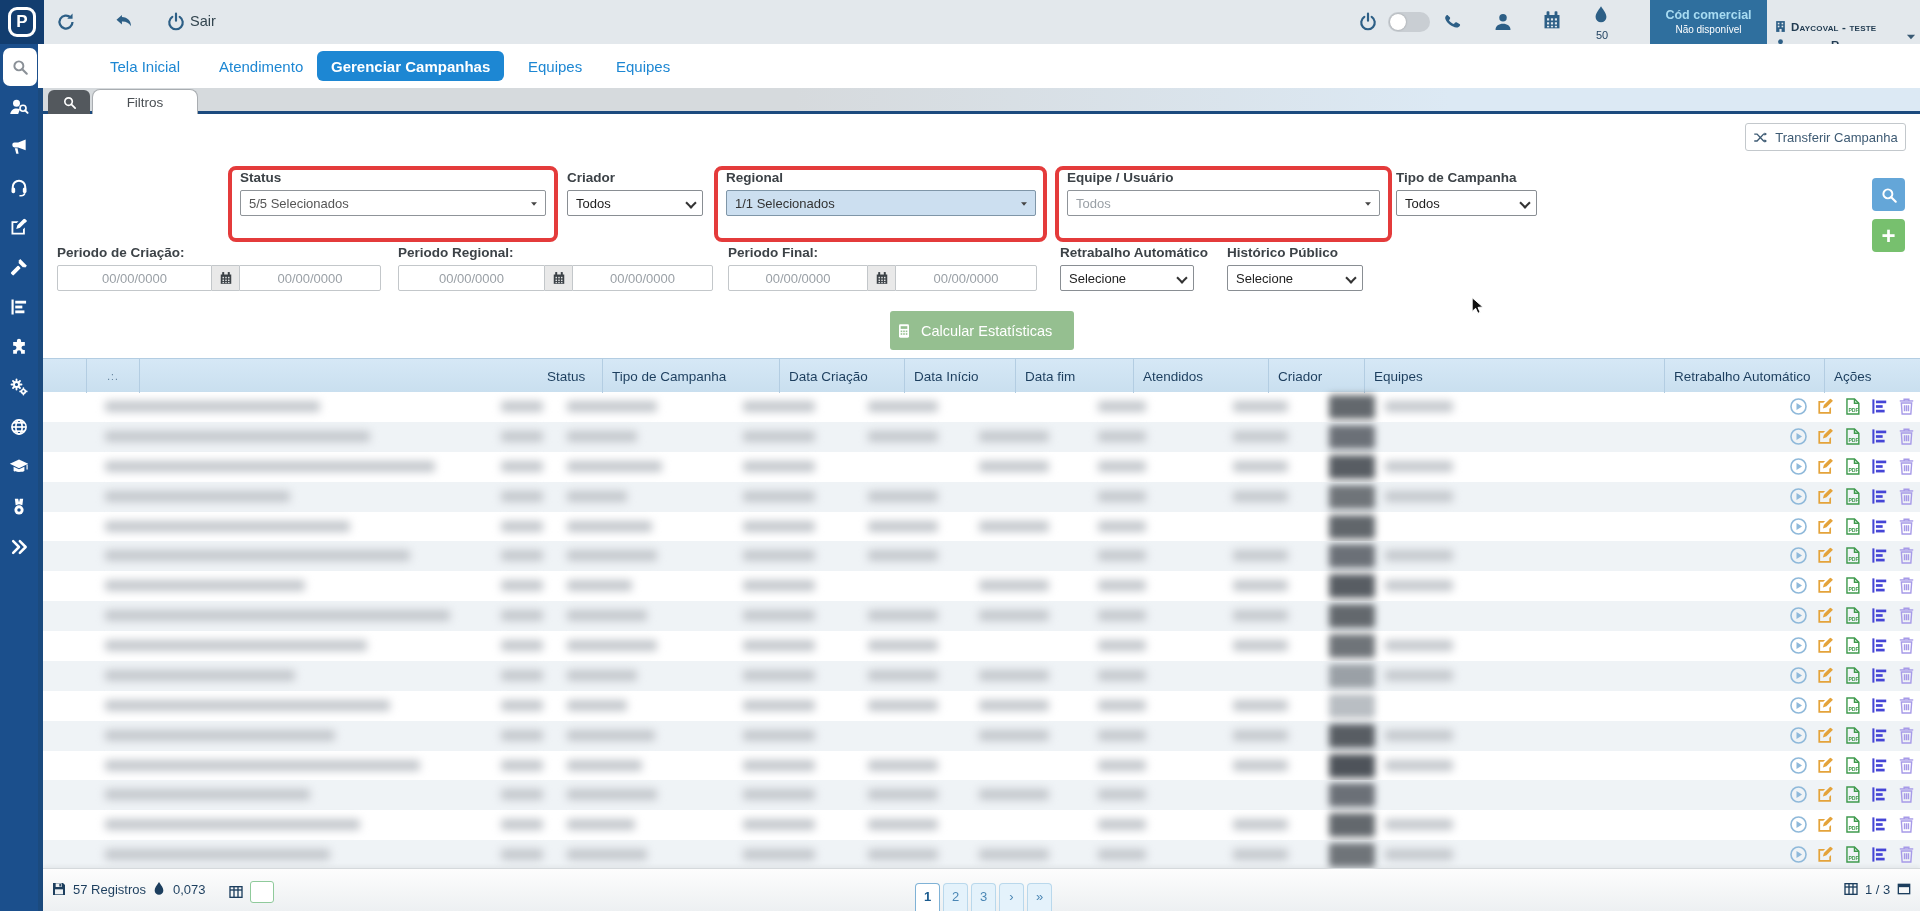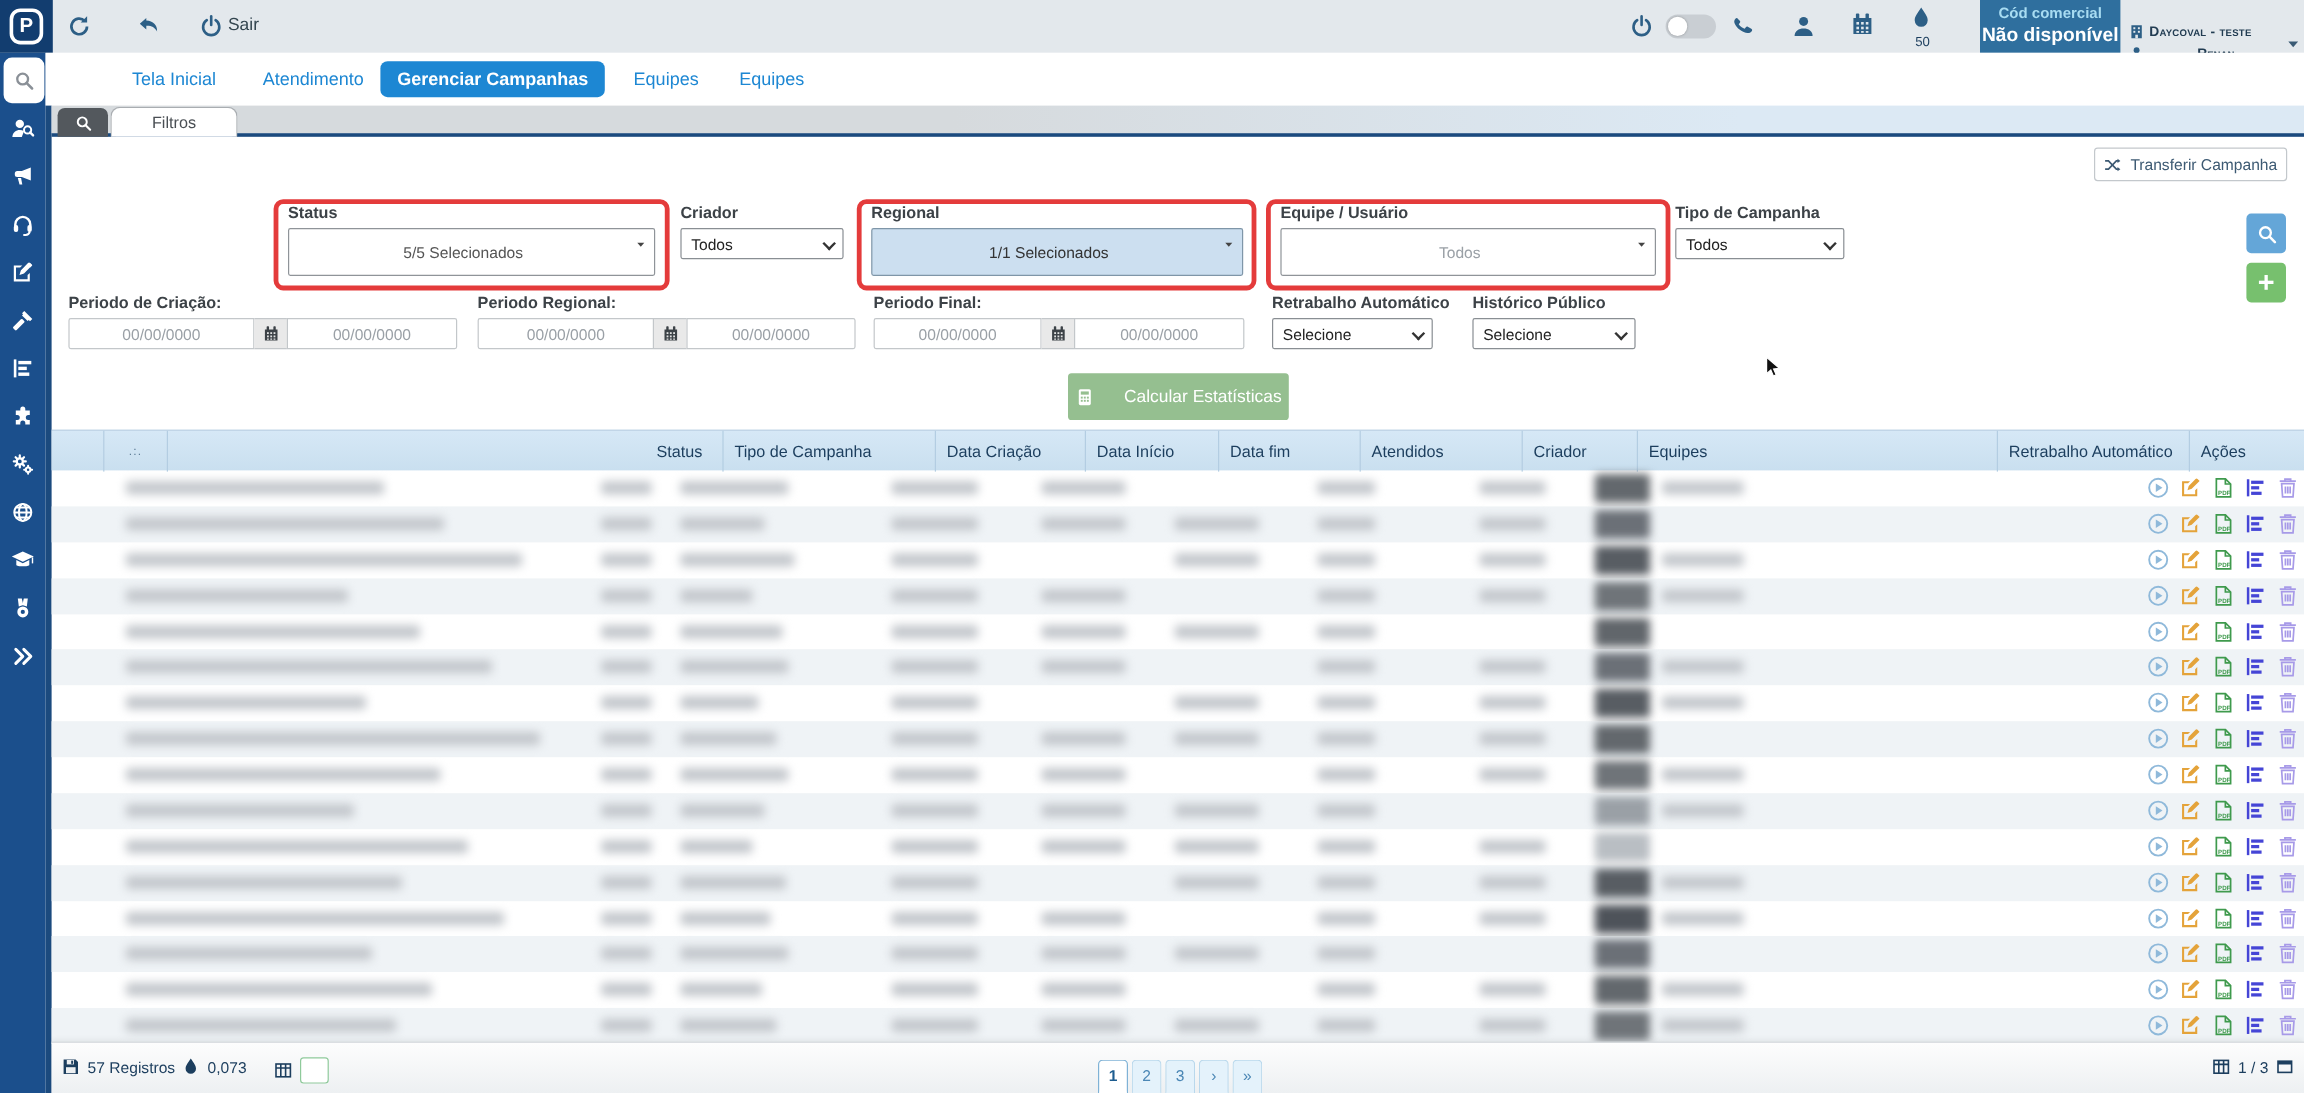--- a/index.html
+++ b/index.html
@@ -13,21 +13,21 @@
   .logo-tile{position:absolute;left:0;top:0;width:44px;height:44px;background:#123d6f;display:flex;align-items:center;justify-content:center;}
   .logo-p{width:28px;height:30px;border:3px solid #fff;border-radius:9px;color:#fff;font-weight:bold;font-size:17px;display:flex;align-items:center;justify-content:center;}
   .tb-ic{position:absolute;top:12px;width:20px;height:20px;color:#2d5f86;}
   .tb-ic svg{width:100%;height:100%;}
   .tb-label{position:absolute;top:13px;font-size:14.5px;color:#33454f;}
   .toggle{position:absolute;top:12px;width:42px;height:20px;border-radius:10px;background:#c9ced3;}
   .toggle .knob{position:absolute;left:2px;top:2px;width:16px;height:16px;border-radius:50%;background:#fff;box-shadow:0 0 2px rgba(0,0,0,.3);}
   .drop-count{position:absolute;top:29px;font-size:11px;color:#1c3e5e;}
   .cod-box{position:absolute;left:1650px;top:0;width:117px;height:44px;background:#2f6f9e;display:flex;flex-direction:column;align-items:center;justify-content:center;line-height:1.25;}
   .cod1{color:#a8dcf2;font-size:12.5px;font-weight:bold;}
-  .cod2{color:#fff;font-size:16px;font-weight:bold;}
+  .cod2{color:#fff;font-size:10px;font-weight:normal;}
   .acct{position:absolute;left:1772px;top:14px;width:148px;height:48px;}
   .acct-line{position:absolute;display:flex;align-items:center;gap:4px;color:#223c52;}
   .acct-ic{width:13px;height:13px;color:#2d5f86;}
   .acct-ic svg{width:100%;height:100%;}
   .acct-company{top:6px;left:2px;font-size:11.5px;font-weight:bold;font-variant:small-caps;letter-spacing:.2px;}
   .acct-user{top:24px;left:2px;font-size:11.5px;font-weight:bold;font-variant:small-caps;gap:44px;}
   .acct-caret{position:absolute;right:2px;top:16px;width:14px;height:14px;color:#3a5a74;}
   .acct-caret svg{width:100%;height:100%;}
 
   
@@ -54,35 +54,35 @@
   .btn-transfer svg{width:15px;height:15px;}
   .btn-sq{position:absolute;width:33px;height:33px;border-radius:4px;display:flex;align-items:center;justify-content:center;color:#fff;cursor:pointer;}
   .btn-search-main{left:1872px;top:178px;background:#64a6d8;}
   .btn-search-main svg{width:18px;height:18px;}
   .btn-add{left:1872px;top:219px;background:#77c06e;font-size:24px;font-weight:bold;line-height:1;}
 
   
   .fg{position:absolute;}
   .fl{font-size:13.5px;font-weight:bold;color:#3c4247;margin-bottom:5px;white-space:nowrap;}
   .fi{width:100%;height:26px;border:1px solid #b6babd;border-radius:2px;background:#fff;font-size:13px;color:#333;padding:0 6px;font-family:"Liberation Sans",sans-serif;outline:none;}
-  .dd{position:relative;width:100%;height:40px;border:1px solid #8f9499;border-radius:2px;background:#fff;display:flex;align-items:center;padding:0 22px 0 8px;font-size:13px;color:#555;cursor:pointer;justify-content:center;}
+  .dd{position:relative;width:100%;height:26px;border:1px solid #8f9499;border-radius:2px;background:#fff;display:flex;align-items:center;padding:0 22px 0 8px;font-size:13px;color:#555;cursor:pointer;}
   .dd.selected{background:#ccdff0;border-color:#7f96a8;color:#333;}
   .dd .ph{color:#9aa0a6;}
   .dd-caret{position:absolute;right:6px;top:8px;width:10px;height:10px;color:#444;}
   .dd-caret svg{width:100%;height:100%;}
   .sel{position:relative;width:100%;height:26px;border:1px solid #898e93;border-radius:2px;background:#fff;display:flex;align-items:center;padding:0 20px 0 8px;font-size:13px;color:#222;cursor:pointer;}
   .chev{position:absolute;right:7px;top:8px;width:8px;height:8px;border-right:2px solid #333;border-bottom:2px solid #333;transform:rotate(45deg);}
   .dg{display:flex;align-items:stretch;height:26px;}
   .di{height:26px;border:1px solid #c3c7ca;background:#fff;font-size:13px;color:#9aa0a6;text-align:center;padding:0 4px;font-family:"Liberation Sans",sans-serif;outline:none;}
   .di::placeholder{color:#9aa0a6;}
   .cal-btn{width:27px;height:26px;background:#e9e9e9;border:1px solid #c3c7ca;border-left:none;border-right:none;display:flex;align-items:center;justify-content:center;color:#3c4247;cursor:pointer;}
   .cal-btn svg{width:14px;height:14px;}
   .redbox{position:absolute;border:4px solid #e43b3b;border-radius:8px;pointer-events:none;}
 
-  .btn-calc{position:absolute;left:890px;top:311px;width:184px;height:39px;background:#95bf90;border:none;border-radius:3px;color:#fff;font-size:14.5px;font-family:"Liberation Sans",sans-serif;display:flex;align-items:center;justify-content:space-between;gap:9px;cursor:pointer;}
+  .btn-calc{position:absolute;left:890px;top:311px;width:184px;height:39px;background:#95bf90;border:none;border-radius:3px;color:#fff;font-size:14.5px;font-family:"Liberation Sans",sans-serif;display:flex;align-items:center;justify-content:flex-start;gap:9px;cursor:pointer;}
   .btn-calc svg{width:16px;height:16px;}
 
   
   .thead{position:absolute;top:358px;height:34px;background:linear-gradient(#d6e8f6,#c9dfef);display:flex;align-items:center;font-size:13.5px;color:#1c3e5e;border-top:1px solid #b3cde2;}
   .th{position:absolute;top:0;height:34px;display:flex;align-items:center;padding-left:9px;border-right:1px solid #b3cde2;white-space:nowrap;overflow:hidden;}
   .th.first{border-left:1px solid #b3cde2;justify-content:center;padding-left:0;color:#5a7a95;font-size:10px;letter-spacing:1px;}
   .trow{position:absolute;left:43px;width:1877px;}
   .trow.alt{background:#eff3f6;}
   .smudge{position:absolute;height:11px;top:9px;border-radius:3px;background:#c3c7cc;filter:blur(4px);}
   .smudge.dark{height:24px;top:3px;filter:blur(3.5px);}

